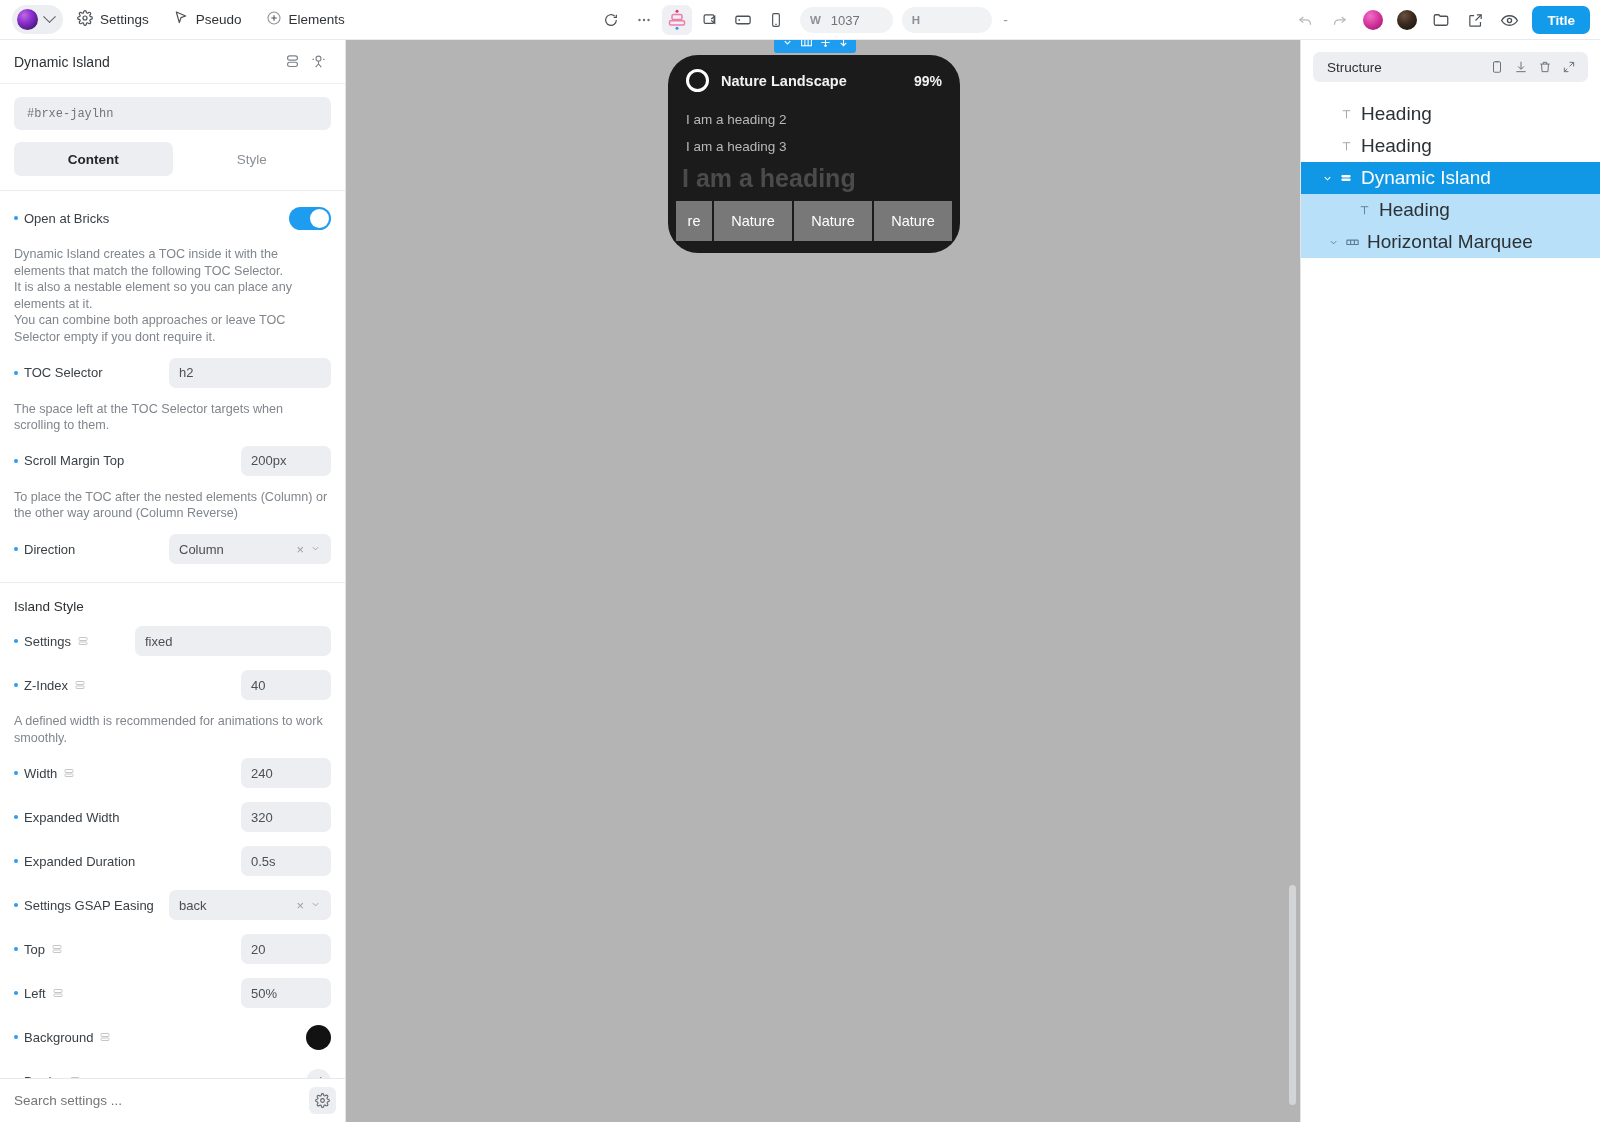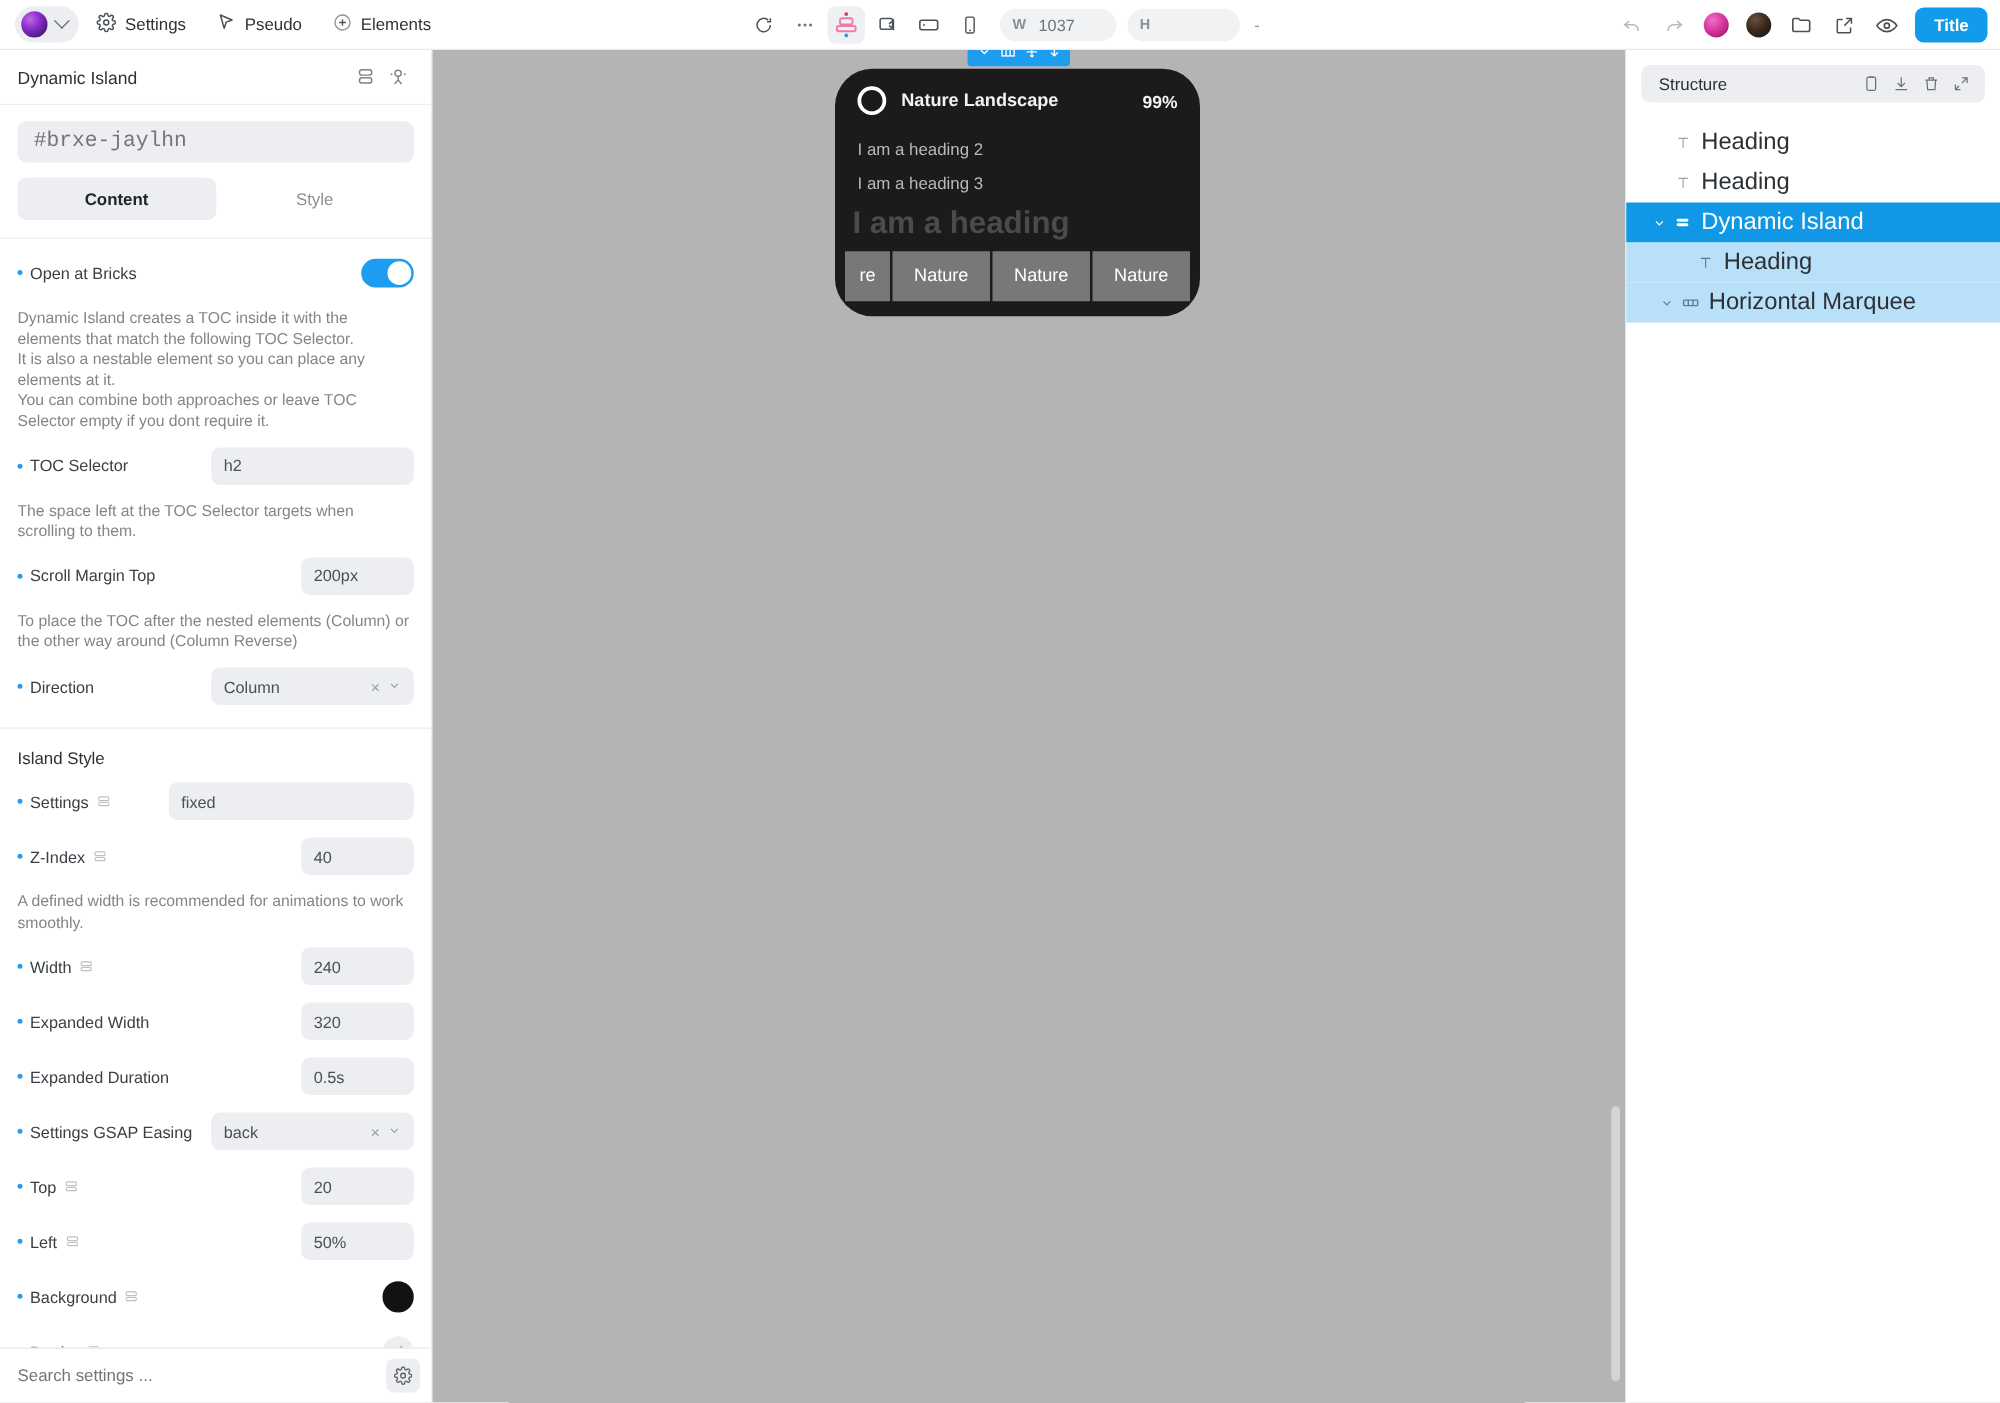--- a/index.html
+++ b/index.html
@@ -77,21 +77,21 @@
     height: 44px; display: flex; align-items: center; padding: 0 14px;
     border-bottom: 1px solid #eceef0;
   }
   .lp-title { font-size: 14px; color: #2c3135; flex: 1; }
   .lp-hicon { width: 26px; height: 26px; display: flex; align-items: center;
               justify-content: center; cursor: pointer; border-radius: 5px; }
   .lp-body { height: 996px; overflow: hidden; }
   .id-wrap { padding: 13px 14px 0 14px; }
   .id-field {
     width: 100%; height: 33px; background: #eceef1; border: none; border-radius: 7px;
-    padding: 0 13px; font-size: 17px; color: #9aa0a6; outline: none;
+    padding: 0 13px; font-size: 12px; color: #9aa0a6; outline: none;
     font-family: "Liberation Mono", monospace;
   }
   .tabs { display: flex; margin: 12px 14px 0 14px; }
   .tab {
     flex: 1; height: 34px; display: flex; align-items: center; justify-content: center;
     font-size: 13.5px; border-radius: 7px; cursor: pointer; color: #8a9096;
   }
   .tab.active { background: #eceef1; color: #22272b; font-weight: bold; }
   .divider { height: 1px; background: #e9ebed; margin: 14px 0 0 0; }
 

